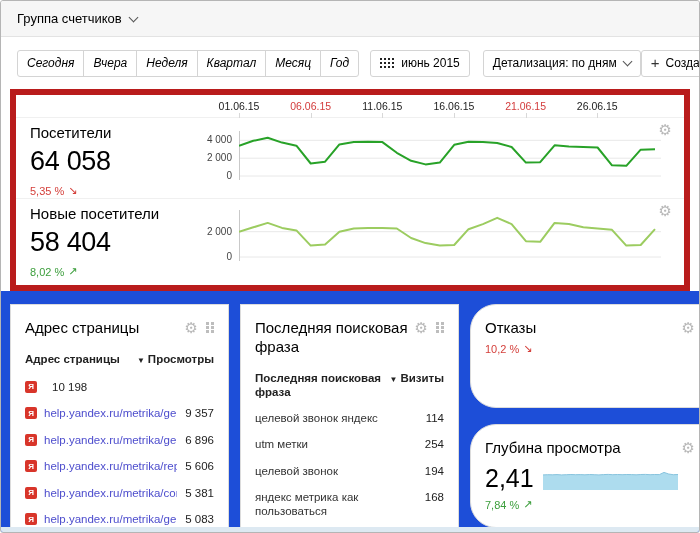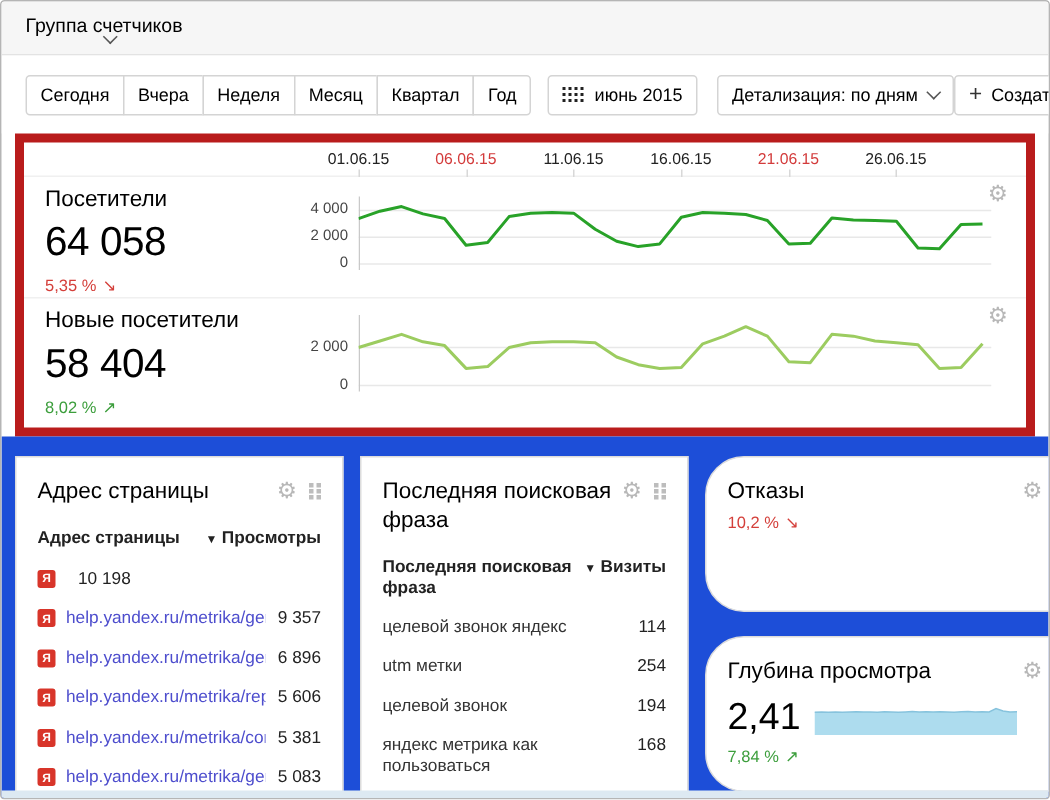--- a/index.html
+++ b/index.html
@@ -1,29 +1,29 @@
 <!DOCTYPE html>
 <html><head>
 <meta charset="utf-8">
 <style>
   html,body{margin:0;padding:0;background:#fff;}
   .window{width:700px;height:533px;position:relative;border:1px solid #b5b5b5;border-radius:3px;
     background:#fff;overflow:hidden;box-sizing:border-box;
     font-family:"Liberation Sans","DejaVu Sans",sans-serif;color:#000;}
   
   .topbar{height:35px;background:#f6f6f6;border-bottom:1px solid #e3e3e3;display:flex;align-items:center;padding:0 16px;}
-  .counter-group{font-size:13px;display:flex;align-items:center;cursor:pointer;flex-direction:column;}
+  .counter-group{font-size:13px;display:flex;align-items:center;cursor:pointer;}
   .chev{display:inline-block;width:6px;height:6px;border-right:1.5px solid #555;border-bottom:1.5px solid #555;
     transform:rotate(45deg);margin:-3px 0 0 8px;}
   
   .toolbar{height:52px;display:flex;align-items:center;padding:0 8px 0 16px;background:#fff;}
   .btn{height:27px;background:#fff;border:1px solid #d4d4d4;border-radius:3px;font-size:12px;color:#000;
     display:inline-flex;align-items:center;padding:0 9px;cursor:pointer;font-family:inherit;white-space:nowrap;}
   #period-group{display:flex;}
-  .seg{border-radius:0;margin-left:-1px;}
+  .seg{border-radius:0;margin-left:-1px;font-style:italic;}
   .seg:first-child{border-radius:3px 0 0 3px;margin-left:0;}
   .seg:last-child{border-radius:0 3px 3px 0;}
   .cal-btn{margin-left:11px;gap:7px;}
   .cal-icon{width:14px;height:11px;position:relative;display:inline-block;}
   .cal-icon::before{content:"";position:absolute;left:0;top:0;width:2px;height:2px;background:#222;
     box-shadow:4px 0 #222,8px 0 #222,12px 0 #222,0 4px #222,4px 4px #222,8px 4px #222,12px 4px #222,
     0 8px #222,4px 8px #222,8px 8px #222,12px 8px #222;}
   .drop-btn{margin-left:13px;align-items:center;}
   .drop-btn .chev{margin-left:7px;}
   .create-btn{margin-left:auto;gap:6px;}
@@ -90,22 +90,22 @@
       <span>Группа счетчиков</span>
       <span class="chev"></span>
     </div>
   </div>
 
   <div class="toolbar">
     <div id="period-group">
         <button class="btn seg">Сегодня</button>
         <button class="btn seg">Вчера</button>
         <button class="btn seg">Неделя</button>
+        <button class="btn seg">Квартал</button>
         <button class="btn seg">Месяц</button>
-        <button class="btn seg">Квартал</button>
         <button class="btn seg">Год</button>
       </div>
     <button class="btn cal-btn">
       <span class="cal-icon"></span>
       <span>июнь 2015</span>
     </button>
     <button class="btn drop-btn">
       <span>Детализация: по дням</span>
       <span class="chev"></span>
     </button>

